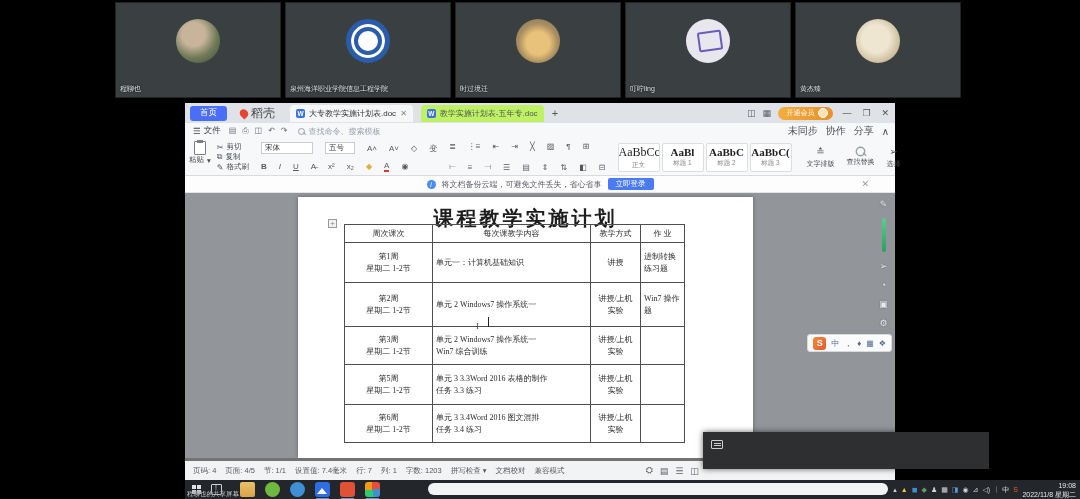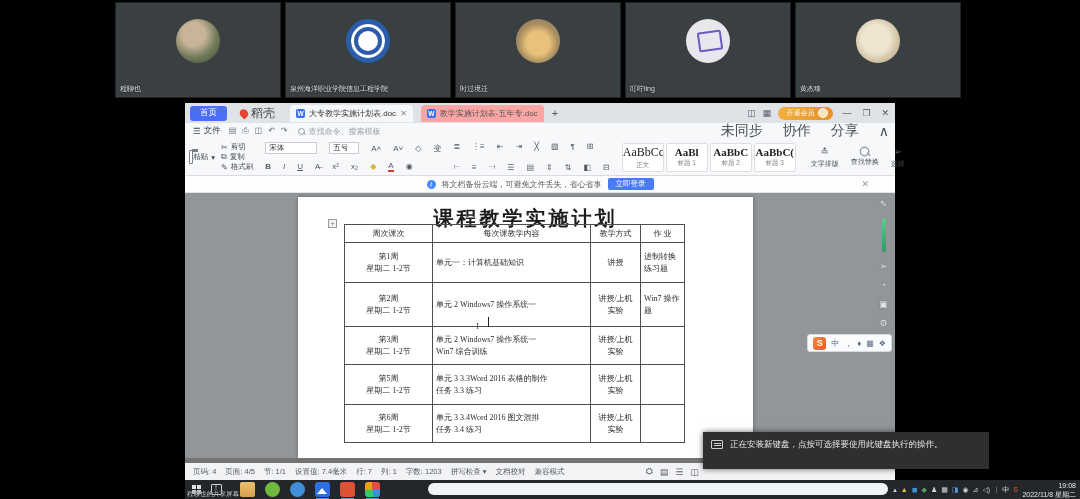--- a/index.html
+++ b/index.html
@@ -22,21 +22,21 @@
   .desktop { position:absolute; left:185px; top:103px; width:895px; height:396px; background:#000; }
 
   
   .wps { position:absolute; left:0; top:0; width:710px; height:377px; background:#f7f8fa; overflow:visible; font-size:8px; color:#444; }
 
   .titlebar { position:relative; height:20px; background:#dfe2e7; display:flex; align-items:center; }
   .tb-home { margin-left:5px; height:15px; padding:0 10px; background:#4a6ef5; color:#fff; font-size:8.5px; border-radius:3px; display:flex; align-items:center; }
   .tb-docer { margin-left:6px; height:15px; padding:0 7px; display:flex; align-items:center; gap:3px; font-size:12px; color:#444; }
   .flame { width:8px; height:9px; background:#e8442e; border-radius:50% 50% 50% 0; transform:rotate(-45deg); display:inline-block; }
   .doctab { margin-left:8px; height:17px; max-width:150px; padding:0 6px; background:#f6f7f9; border-radius:4px 4px 0 0; display:flex; align-items:center; gap:4px; font-size:8px; color:#333;justify-content:flex-end; }
-  .doctab.inactive { background:#fca5a5; color:#555; }
+  .doctab.inactive { background:#bef264; color:#555; }
   .wicon { width:9px; height:9px; background:#3a6ff0; border-radius:2px; color:#fff; font-size:6.5px; font-weight:bold; display:flex; align-items:center; justify-content:center; flex:none;}
   .doctab .label { overflow:hidden; white-space:nowrap; text-overflow:ellipsis; }
   .tb-x { color:#888; font-size:8px; }
   .tb-plus { margin-left:8px; color:#555; font-size:11px; }
   .tb-right { position:absolute; right:4px; top:0; height:20px; display:flex; align-items:center; gap:7px; }
   .layout-ico { color:#5a5e66; font-size:9px; }
   .member-pill { height:13px; padding:0 5px 0 8px; background:linear-gradient(90deg,#f3ae3d,#e8902b); border-radius:8px; color:#fff; font-size:7px; display:flex; align-items:center; gap:4px; }
   .member-pill .mava { width:10px; height:10px; border-radius:50%; background:#fde3b5; border:1px solid #fff; }
   .winbtn { color:#555; font-size:9px; padding:0 2px; }
 
@@ -45,26 +45,26 @@
   .mb-qicons { display:flex; gap:6px; margin-left:8px; color:#6a6e76; font-size:8px; }
   .mb-tabs { display:flex; gap:2px; margin-left:10px; }
   .mb-tab { padding:1px 6px; border-radius:7px; white-space:nowrap; }
   .mb-tab.active { background:#4a6ef5; color:#fff; }
   .mb-tab.green { color:#58b88f; opacity:.8; }
   .mb-tab.orange { color:#d9995c; opacity:.8; }
   .mb-search { display:flex; align-items:center; gap:4px; margin-left:10px; color:#9aa0a8; font-size:8px; white-space:nowrap; }
   .mag { position:relative; width:7px; height:7px; }
   .mag::before { content:""; position:absolute; left:0; top:0; width:5px; height:5px; border:1px solid #9aa0a8; border-radius:50%; }
   .mag::after { content:""; position:absolute; left:5px; top:5px; width:3px; height:1px; background:#9aa0a8; transform:rotate(45deg); }
-  .mb-right { position:absolute; right:6px; display:flex; gap:20px; align-items:center; font-size:14px; color:#4a4e55; white-space:nowrap; }
+  .mb-right { position:absolute; right:6px; display:flex; gap:8px; align-items:center; font-size:10px; color:#4a4e55; white-space:nowrap; }
 
   .ribbon { position:relative; height:37px; background:#f7f8fa; border-bottom:1px solid #d9dbdf; display:flex; align-items:stretch; padding:2px 4px; gap:6px; }
   .rgroup { display:flex; flex-direction:column; justify-content:space-between; padding:1px 0; }
   .rsep { width:1px; background:#e0e2e6; margin:3px 0; }
-  .paste-block { display:flex; flex-direction:row; align-items:center; justify-content:flex-start; width:26px; }
+  .paste-block { display:flex; flex-direction:column; align-items:center; justify-content:flex-start; width:26px; }
   .paste-ico { width:12px; height:14px; border:1px solid #7a7e86; border-radius:1px; background:#fff; position:relative; }
   .paste-ico::before { content:""; position:absolute; left:2px; top:-2px; width:6px; height:3px; background:#7a7e86; }
   .rsmall { display:flex; align-items:center; gap:3px; font-size:7.5px; color:#4a4e55; white-space:nowrap; }
   .rrow { display:flex; align-items:center; gap:12px; font-size:7.5px; color:#4a4e55; }
   .fbox { border:1px solid #c9ccd2; background:#fff; height:12px; display:flex; align-items:center; padding:0 3px; font-size:7.5px; color:#333; }
   .ricon { font-size:8px; color:#55595f; }
   .ricon.b { font-weight:bold; } .ricon.i { font-style:italic; } .ricon.u { text-decoration:underline; }
   .styles { display:flex; align-items:center; gap:2px; }
   .stylebox { width:42px; height:29px; background:#fff; border:1px solid #dcdee2; border-radius:2px; display:flex; flex-direction:column; align-items:center; justify-content:center; gap:1px; }
   .stylebox .sample { font-size:12px; color:#222; font-family:"Liberation Serif", serif; white-space:nowrap; overflow:hidden; max-width:40px; }
@@ -93,21 +93,21 @@
   .ibeam { position:absolute; left:178px; top:124px; width:5px; height:11px; color:#555; font-size:9px; font-family:"Liberation Serif",serif; }
 
   .side-tools { position:absolute; right:1px; top:0px; width:21px; height:230px; display:flex; flex-direction:column; align-items:center; gap:9px; padding-top:6px; }
   .side-tools .st { color:#e8eaec; font-size:9px; text-shadow:0 0 2px rgba(0,0,0,.4); }
   .gslider { width:4px; height:34px; border-radius:2px; background:linear-gradient(#57d08a,#2e9e63); }
 
   .ime-bar { position:absolute; right:3px; top:141px; height:18px; display:flex; align-items:center; gap:5px; background:#fafbfc; border:1px solid #d8dade; border-radius:3px; padding:0 5px; }
   .sogou-s { width:13px; height:13px; background:linear-gradient(135deg,#f58b3c,#e85a2a); border-radius:3px; color:#fff; font-weight:bold; font-size:9px; display:flex; align-items:center; justify-content:center; }
   .ime-ic { font-size:8px; color:#5a6b86; }
 
-  .statusbar { position:relative; height:22px; background:#f2f3f5; border-top:5px solid #737373; display:flex; align-items:center; gap:9px; padding:0 8px; font-size:7.5px; color:#55595f; }
+  .statusbar { position:relative; height:22px; background:#f2f3f5; border-top:3px solid #737373; display:flex; align-items:center; gap:9px; padding:0 8px; font-size:7.5px; color:#55595f; }
   .sb-right { position:absolute; right:196px; display:flex; gap:7px; align-items:center; color:#5a5e66; font-size:9px; }
 
   
   .toast { position:absolute; left:518px; top:329px; width:286px; height:37px; background:#2d2f31; color:#e8e8e8; display:flex; gap:7px; padding:6px 8px; font-size:8.5px; line-height:1.5; z-index:5; box-shadow:0 0 6px rgba(0,0,0,.6); }
   .kb-ico { flex:none; width:12px; height:9px; border:1px solid #cfcfcf; border-radius:1px; margin-top:2px; position:relative; }
   .kb-ico::after { content:""; position:absolute; left:2px; top:2px; width:7px; height:1px; background:#cfcfcf; box-shadow:0 2px 0 #cfcfcf; }
 
   
   .taskbar { position:absolute; left:0; bottom:0; width:895px; height:19px; background:#23262b; display:flex; align-items:center; z-index:4; }
   .start-btn { width:22px; height:19px; display:flex; align-items:center; justify-content:center; }
@@ -429,21 +429,20 @@
           <span>⛭</span>
           <span>▤</span>
           <span>☰</span>
           <span>◫</span>
         </div>
       </div>
     </div>
 
     <div class="toast">
       <span class="kb-ico"></span>
-      <span>正在安装新键盘，点按可选择要使用此键盘执行的操作。</span>
     </div>
 
     <div class="taskbar">
       <div class="start-btn">
         <div class="start-ico">
             <i></i>
             <i></i>
             <i></i>
             <i></i>
           </div>

